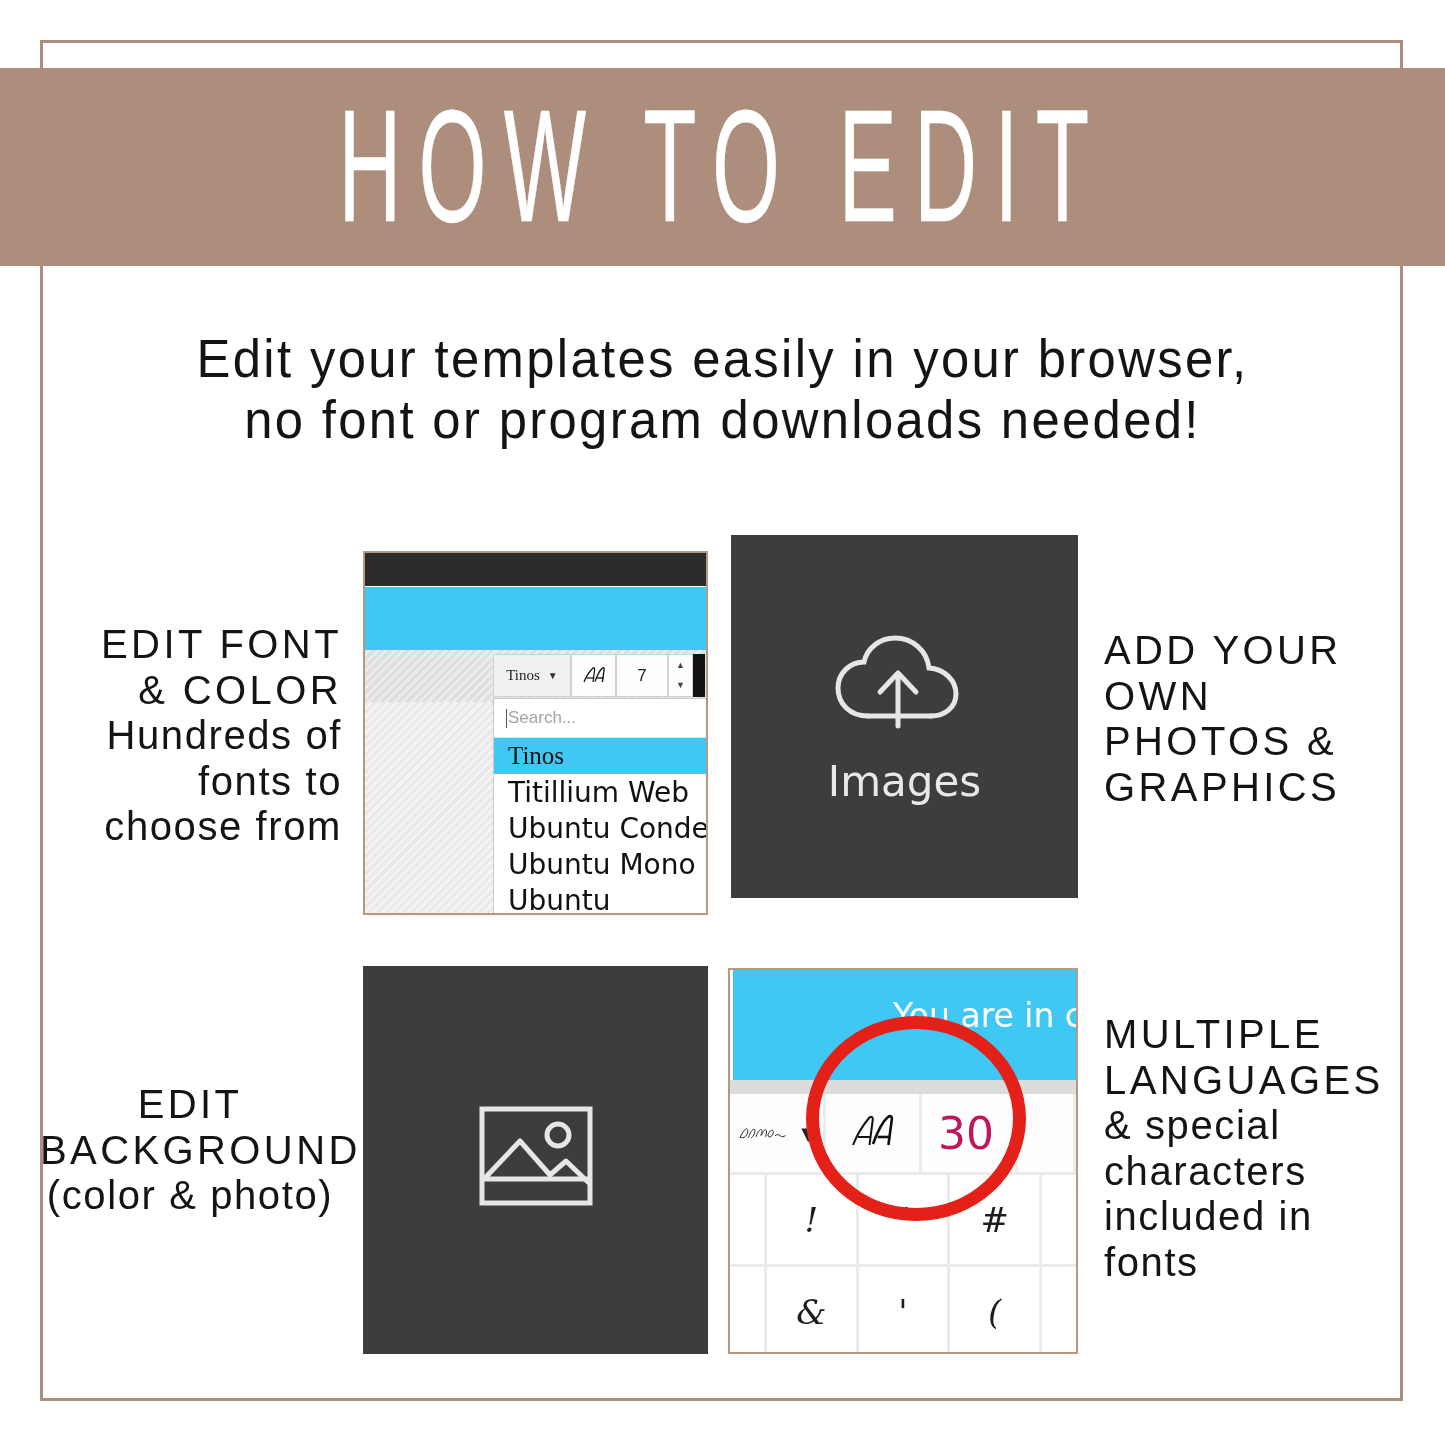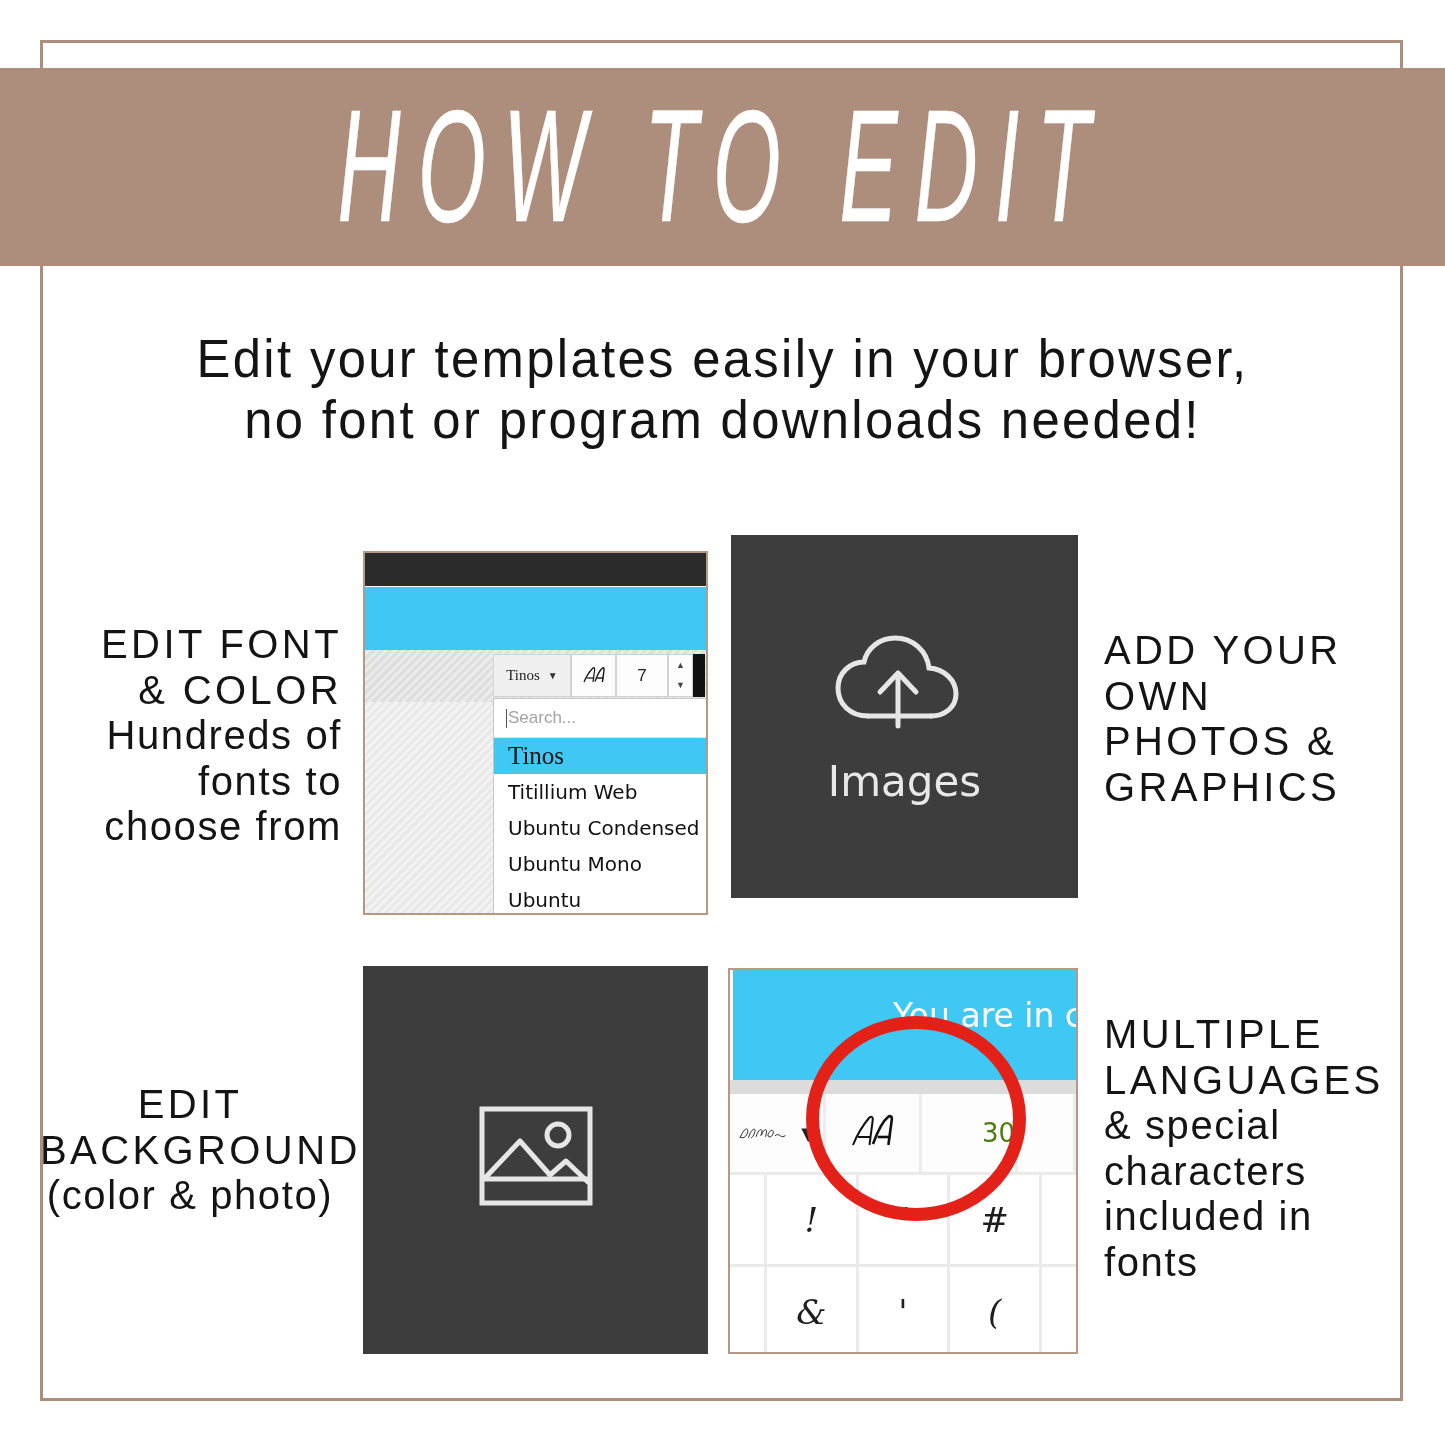--- a/index.html
+++ b/index.html
@@ -15,21 +15,21 @@
     position:absolute;left:40px;top:40px;
     width:1363px;height:1361px;
     border:3px solid #AD8D7B;
     box-sizing:border-box;
     pointer-events:none;
   }
   
   .banner{
     position:absolute;left:0;top:68px;width:1445px;height:198px;
     background:#AD8E7C;
-    display:flex;align-items:center;justify-content:center;font-style:italic;
+    display:flex;align-items:center;justify-content:center;
   }
   .banner-title{
     color:#ffffff;
     font-family:"Liberation Sans", sans-serif;
     font-size:112px;
     font-weight:300;
     letter-spacing:22px;
     transform:scaleX(0.78) scaleY(1.42);
     transform-origin:center center;
     white-space:nowrap;
@@ -113,21 +113,21 @@
   }
   .dd-caret{
     display:inline-block;width:1px;height:19px;background:#555;margin-right:1px;
   }
   .dd-item{
     height:36px;display:flex;align-items:center;padding-left:14px;
     font-size:25px;color:#111;white-space:nowrap;
   }
   .dd-item.sel{background:#3FC8F4;}
   .dd-0{font-family:"Liberation Serif",serif;}
-  .dd-1,.dd-2,.dd-3,.dd-4{font-family:"DejaVu Sans",sans-serif;font-size:20px;}
+  .dd-1,.dd-2,.dd-3,.dd-4{font-family:"DejaVu Sans",sans-serif;font-size:28px;}
 
   
   #card-images{left:731px;top:535px;width:347px;height:363px;background:#3d3d3d;}
   .tile-inner{
     position:absolute;left:0;top:0;width:100%;height:100%;
     display:flex;flex-direction:column;align-items:center;justify-content:center;gap:24px;
   }
   .tile-label{color:#e8e8e8;font-size:42px;font-weight:400;font-family:"DejaVu Sans",sans-serif;}
 
   
@@ -147,21 +147,21 @@
     position:absolute;left:0;top:124px;width:100%;height:78px;
     display:flex;align-items:stretch;background:#fafafa;
   }
   .ct-cell{
     border-right:3px solid #ececec;display:flex;align-items:center;justify-content:center;
     box-sizing:border-box;background:#fdfdfd;
   }
   .ct-demo{width:96px;gap:10px;font-family:"DejaVu Serif",serif;font-style:italic;font-size:19px;color:#222;justify-content:space-between;padding:0 8px;}
   .ct-demo .w{font-size:18px;}
   .ct-script{width:96px;font-family:"DejaVu Serif",serif;font-style:italic;font-size:40px;color:#111;}
-  .ct-size{width:96px;font-size:26px;color:#4d7c0f;justify-content:flex-end;padding-left:16px;font-family:"DejaVu Sans",sans-serif;}
+  .ct-size{width:96px;font-size:44px;color:#be185d;justify-content:flex-start;padding-left:16px;font-family:"DejaVu Sans",sans-serif;}
   .ct-last{flex:1;}
   .char-grid{
     position:absolute;left:0;top:202px;width:100%;height:184px;
     display:grid;grid-template-columns:34px repeat(3,1fr) 34px;
     grid-template-rows:1fr 1fr;
     background:#ebebeb;gap:3px;padding-top:3px;box-sizing:border-box;
   }
   .char-cell{
     background:#ffffff;display:flex;align-items:center;justify-content:center;
     font-family:"DejaVu Serif",serif;font-style:italic;font-size:34px;color:#1d1d1d;

